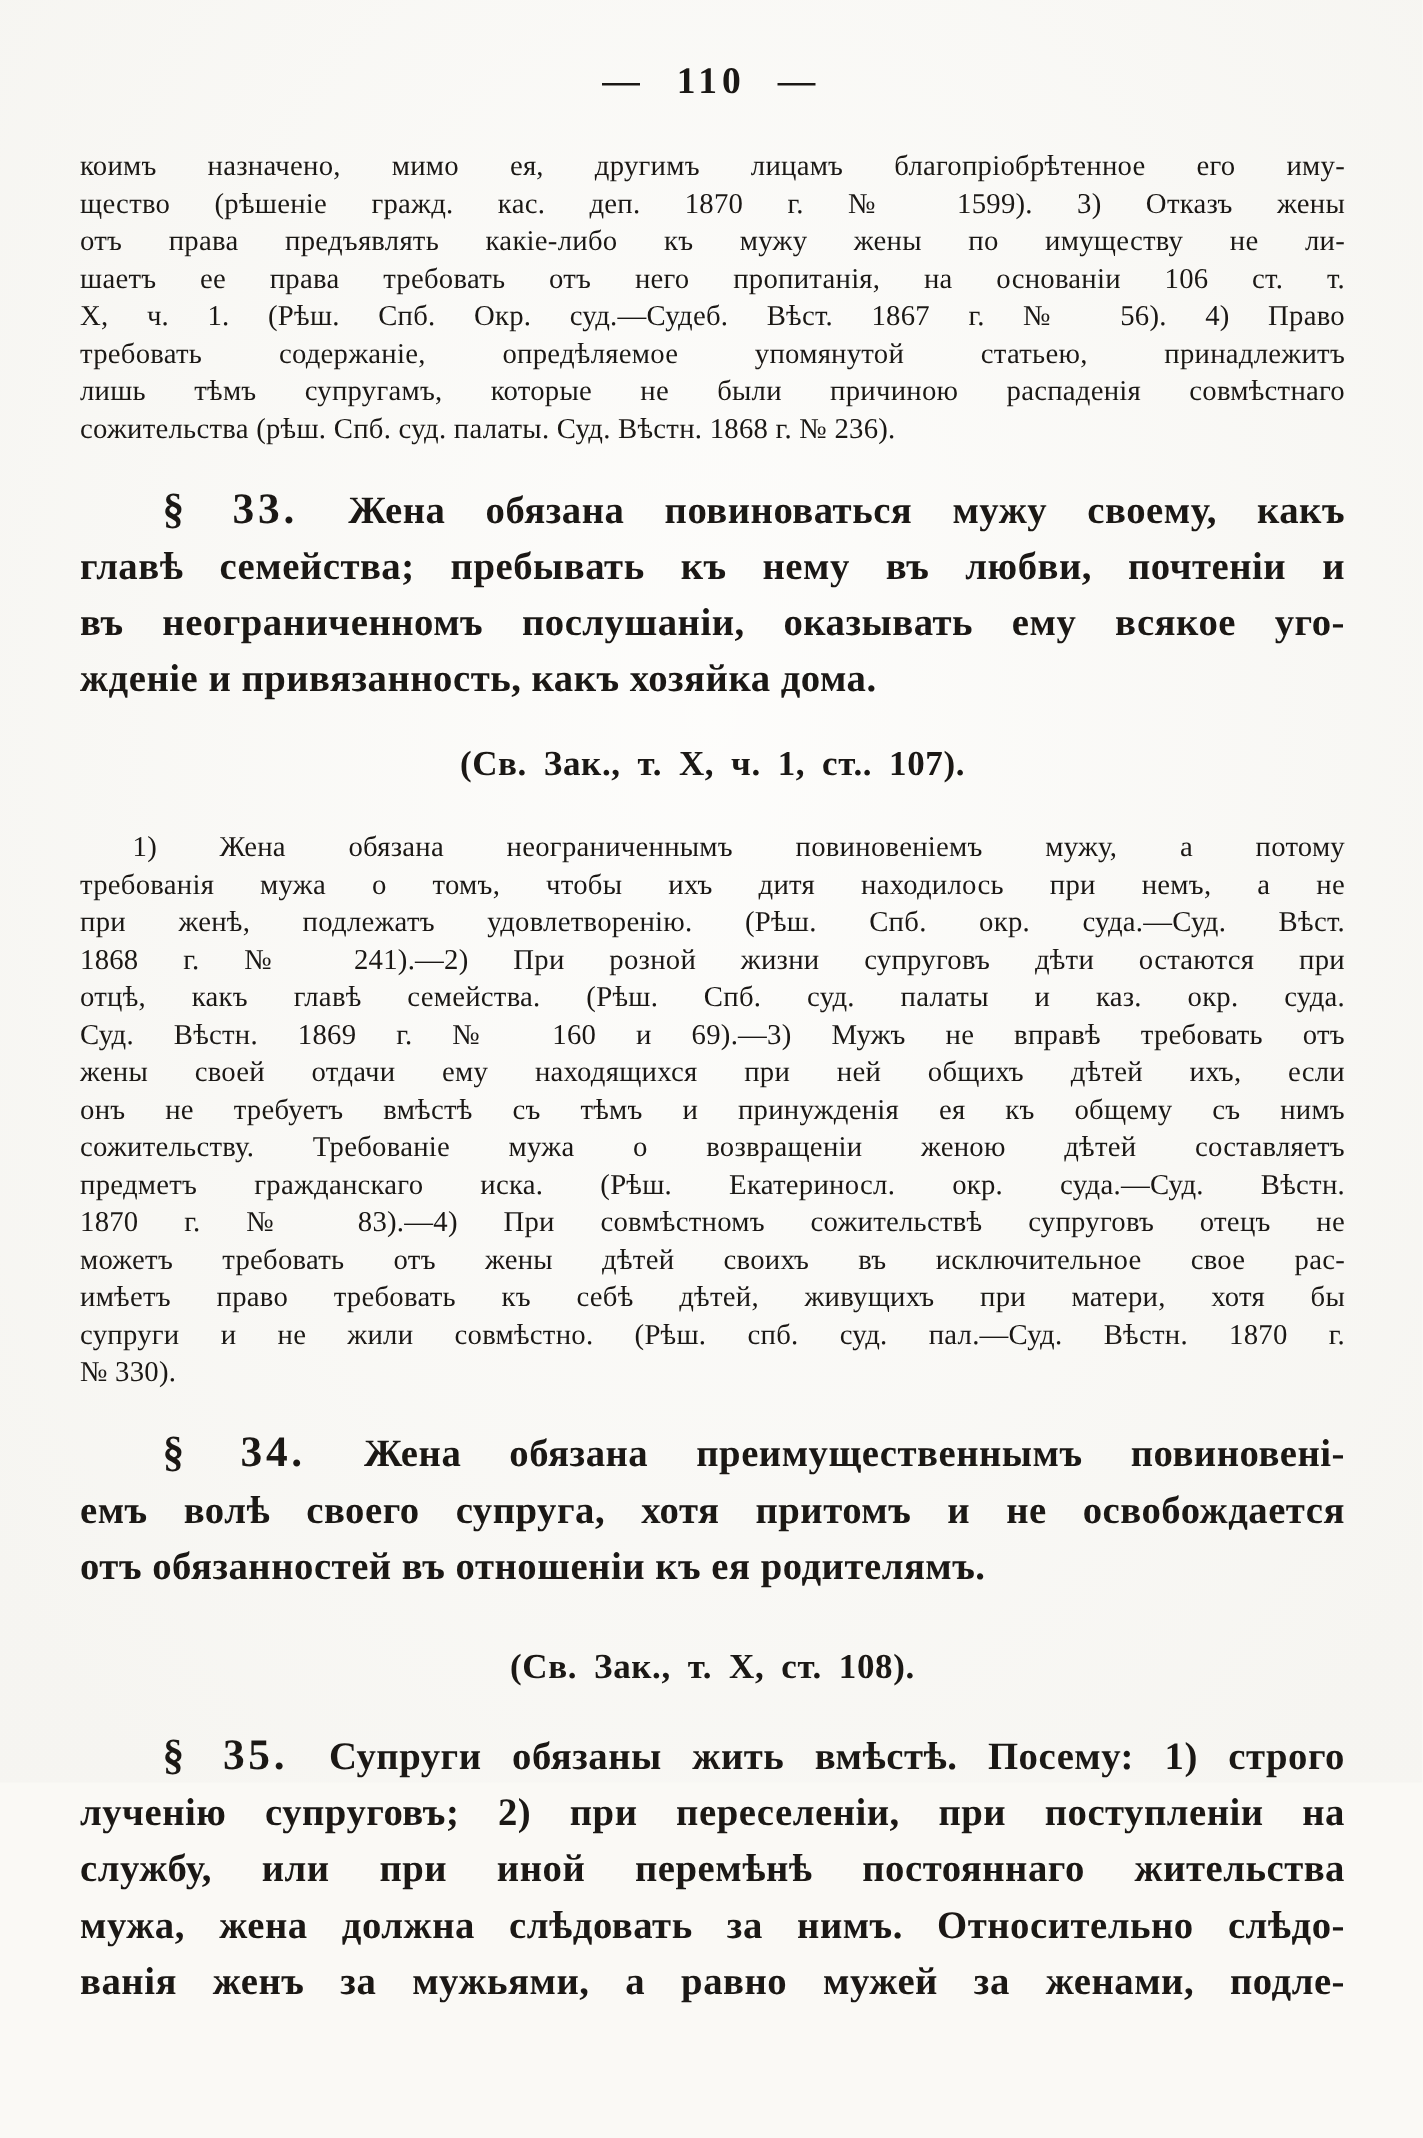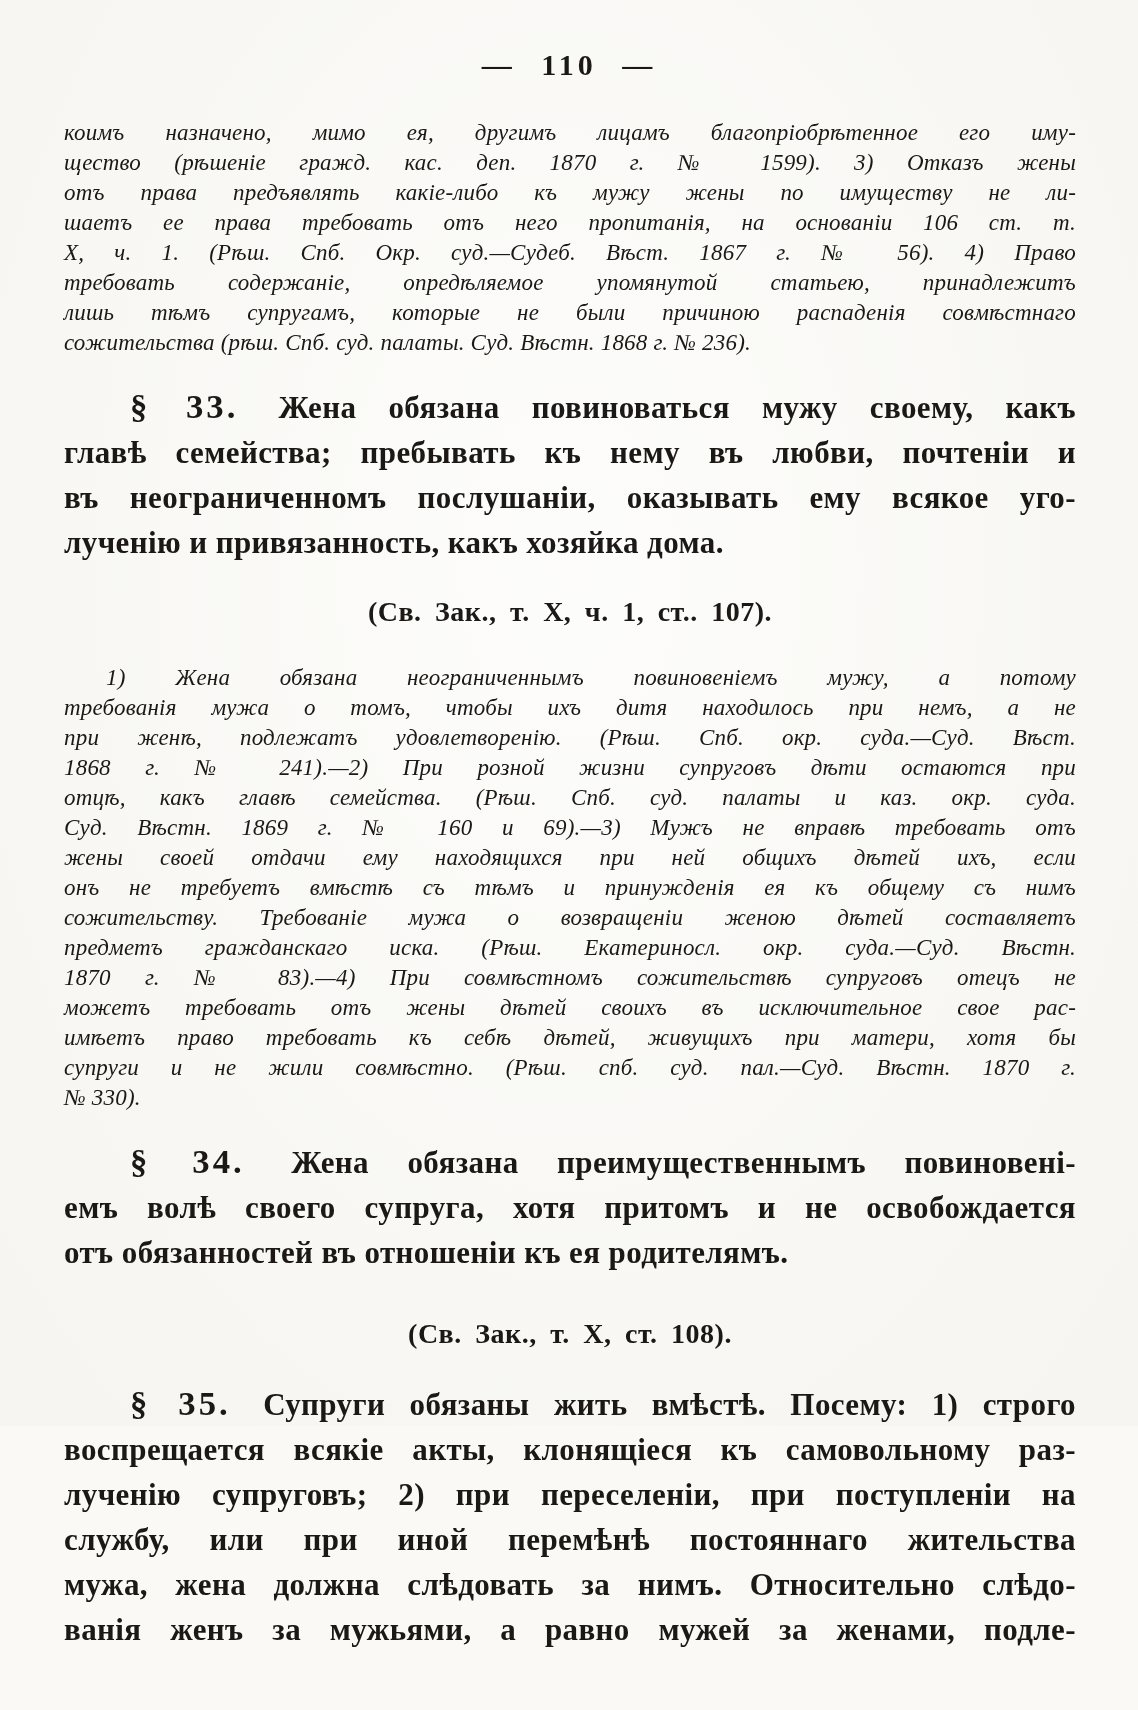--- a/index.html
+++ b/index.html
@@ -35,21 +35,20 @@
   .block { margin: 0; }
   .line {
     text-align: justify;
     text-align-last: justify;
   }
   .line.end { text-align-last: left; }
   .small .line {
     font-size: 23px;
     line-height: 30px;
     letter-spacing: 0.2px;
-    font-style: italic;
   }
   .big .line {
     font-size: 31px;
     line-height: 45px;
     font-weight: bold;
     letter-spacing: 0.4px;
   }
   .first-a { text-indent: 42px; }
   .first-s { text-indent: 66px; }
   .marker {
@@ -91,21 +90,21 @@
       <div class="line">X, ч. 1. (Рѣш. Спб. Окр. суд.—Судеб. Вѣст. 1867 г. № 56). 4) Право</div>
       <div class="line">требовать содержаніе, опредѣляемое упомянутой статьею, принадлежитъ</div>
       <div class="line">лишь тѣмъ супругамъ, которые не были причиною распаденія совмѣстнаго</div>
       <div class="line end">сожительства (рѣш. Спб. суд. палаты. Суд. Вѣстн. 1868 г. № 236).</div>
     </div>
 
     <div class="block big" id="s33">
       <div class="line first-s"><span class="marker">§ 33.</span><span> Жена обязана повиноваться мужу своему, какъ</span></div>
       <div class="line">главѣ семейства; пребывать къ нему въ любви, почтеніи и</div>
       <div class="line">въ неограниченномъ послушаніи, оказывать ему всякое уго-</div>
-      <div class="line end">лученію и привязанность, какъ хозяйка дома.</div>
+      <div class="line end">жденіе и привязанность, какъ хозяйка дома.</div>
     </div>
 
     <div class="block citation" id="c107">(Св. Зак., т. X, ч. 1, ст.. 107).</div>
 
     <div class="block small" id="a33">
       <div class="line first-a">1) Жена обязана неограниченнымъ повиновеніемъ мужу, а потому</div>
       <div class="line">требованія мужа о томъ, чтобы ихъ дитя находилось при немъ, а не</div>
       <div class="line">при женѣ, подлежатъ удовлетворенію. (Рѣш. Спб. окр. суда.—Суд. Вѣст.</div>
       <div class="line">1868 г. № 241).—2) При розной жизни супруговъ дѣти остаются при</div>
       <div class="line">отцѣ, какъ главѣ семейства. (Рѣш. Спб. суд. палаты и каз. окр. суда.</div>
@@ -124,21 +123,20 @@
     <div class="block big" id="s34">
       <div class="line first-s"><span class="marker">§ 34.</span><span> Жена обязана преимущественнымъ повиновені-</span></div>
       <div class="line">емъ волѣ своего супруга, хотя притомъ и не освобождается</div>
       <div class="line end">отъ обязанностей въ отношеніи къ ея родителямъ.</div>
     </div>
 
     <div class="block citation" id="c108">(Св. Зак., т. X, ст. 108).</div>
 
     <div class="block big" id="s35">
       <div class="line first-s"><span class="marker">§ 35.</span><span> Супруги обязаны жить вмѣстѣ. Посему: 1) строго</span></div>
-      <div class="line">воспрещается всякіе акты, клонящіеся къ самовольному раз-</div>
       <div class="line">лученію супруговъ; 2) при переселеніи, при поступленіи на</div>
       <div class="line">службу, или при иной перемѣнѣ постояннаго жительства</div>
       <div class="line">мужа, жена должна слѣдовать за нимъ. Относительно слѣдо-</div>
       <div class="line">ванія женъ за мужьями, а равно мужей за женами, подле-</div>
     </div>
 
   </div>
 </div>
 
 </body></html>

